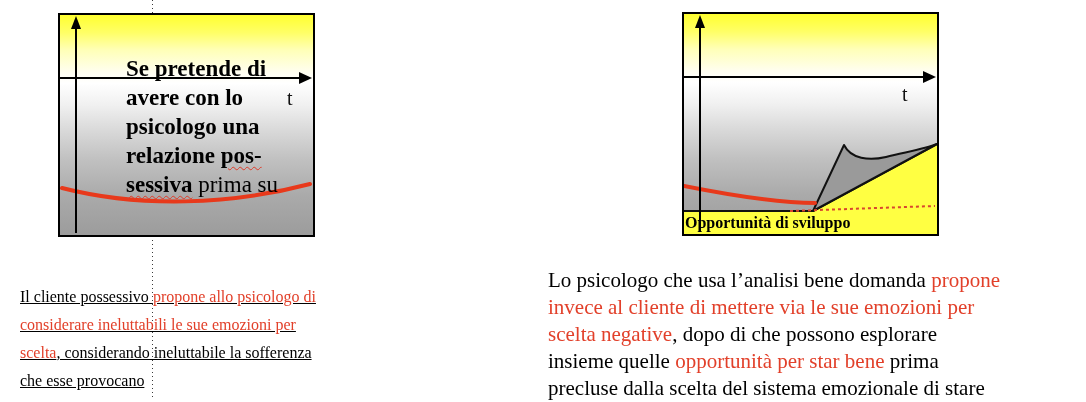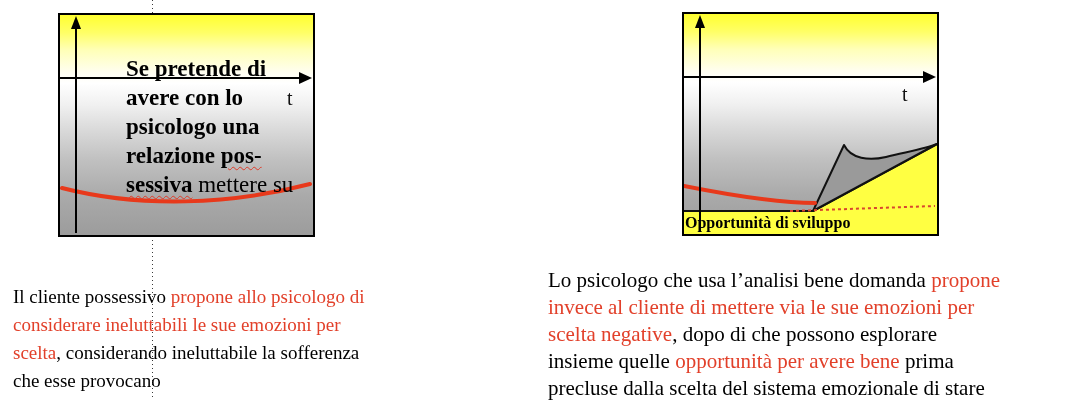--- a/index.html
+++ b/index.html
@@ -37,21 +37,21 @@
     text-underline-offset:3px;
   }
   .red-run{color:#e2402a;}
   .box-bottom-label{
     position:absolute;left:1px;bottom:1px;white-space:nowrap;
     font-size:16px;font-weight:bold;color:#000;line-height:21px;
   }
   .caption{
     position:absolute;margin:0;white-space:pre-line;color:#000;
   }
-  #left-caption{left:13px;top:255px;font-size:19px;line-height:28px;width:480px;}
+  #left-caption{left:20px;top:255px;font-size:16px;line-height:28px;width:480px;text-decoration:underline;}
   #right-caption{left:548px;top:240px;font-size:21px;line-height:27px;width:535px;}
   .caption .red-run{color:#e2402a;}
 </style>
 </head>
 <body>
 
 <div id="canvas">
 
   <div class="dotted-vline"></div>
 
@@ -64,21 +64,21 @@
       <polygon points="16,1 11,14 21,14" fill="#000"></polygon>
 
       <line x1="0" y1="63" x2="244" y2="63" stroke="#000" stroke-width="2"></line>
       <polygon points="252,63 239,57 239,69" fill="#000"></polygon>
     </svg>
     <div class="box-annotation">
       <span class="bold-run">Se pretende di
 avere con lo
 psicologo una
 relazione </span><span class="wavy-run">pos-
-sessiva</span><span> mettere su
+sessiva</span><span> prima su
 </span>
     </div>
     <div class="t-label">t</div>
   </div>
 
   <div id="right-box" class="graph-box">
     <svg class="diagram-svg" viewBox="0 0 253 220">
 
       <polygon points="0,197 129,197 253,130 253,220 0,220" fill="#ffff42"></polygon>
 
@@ -104,18 +104,18 @@
     <span>Il cliente possessivo </span><span class="red-run">propone allo psicologo di
 considerare ineluttabili le sue emozioni per
 scelta</span><span>, considerando ineluttabile la sofferenza
 che esse provocano</span>
   </p>
 
   <p id="right-caption" class="caption">
     <span>Lo psicologo che usa l’analisi bene domanda </span><span class="red-run">propone
 invece al cliente di mettere via le sue emozioni per
 scelta negative</span><span>, dopo di che possono esplorare
-insieme quelle </span><span class="red-run">opportunità per avere bene </span><span>prima
+insieme quelle </span><span class="red-run">opportunità per star bene </span><span>prima
 precluse dalla scelta del sistema emozionale di stare
 male per poter pretendere la sottomissione altrui</span>
   </p>
 
 </div>
 
 </body></html>

